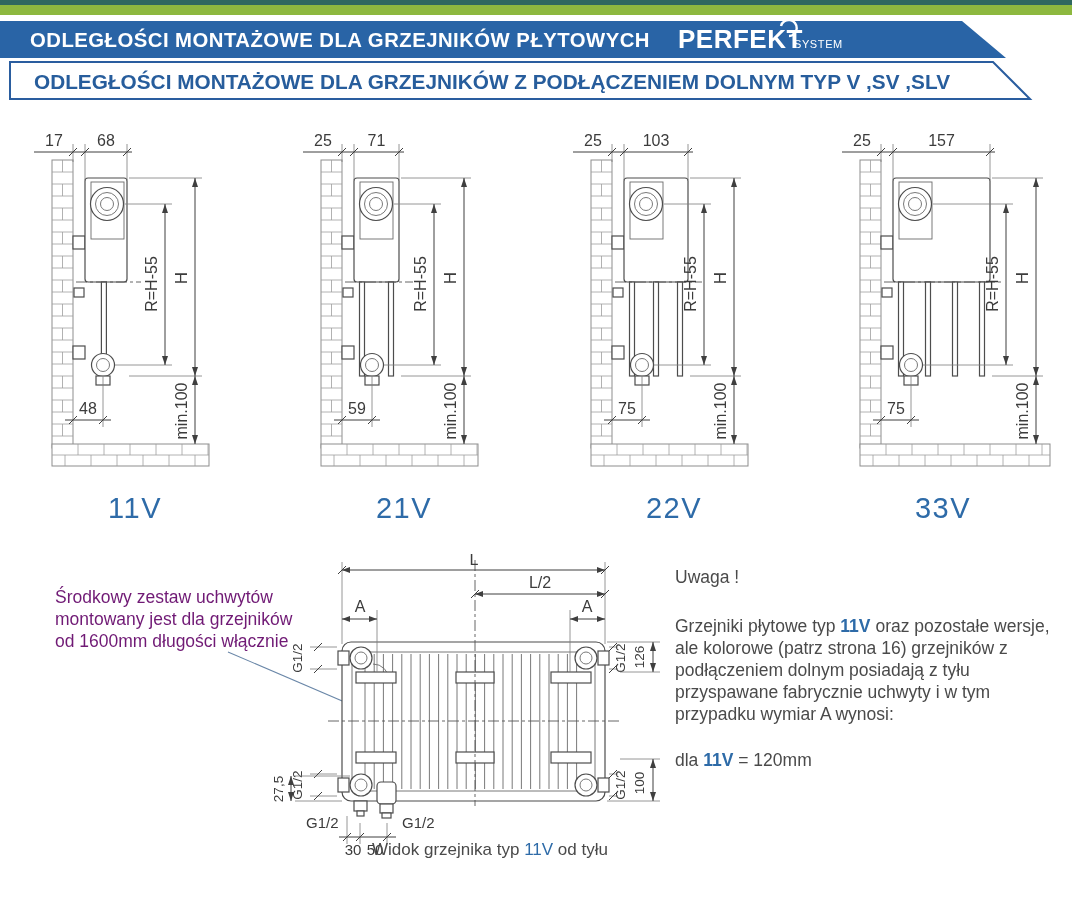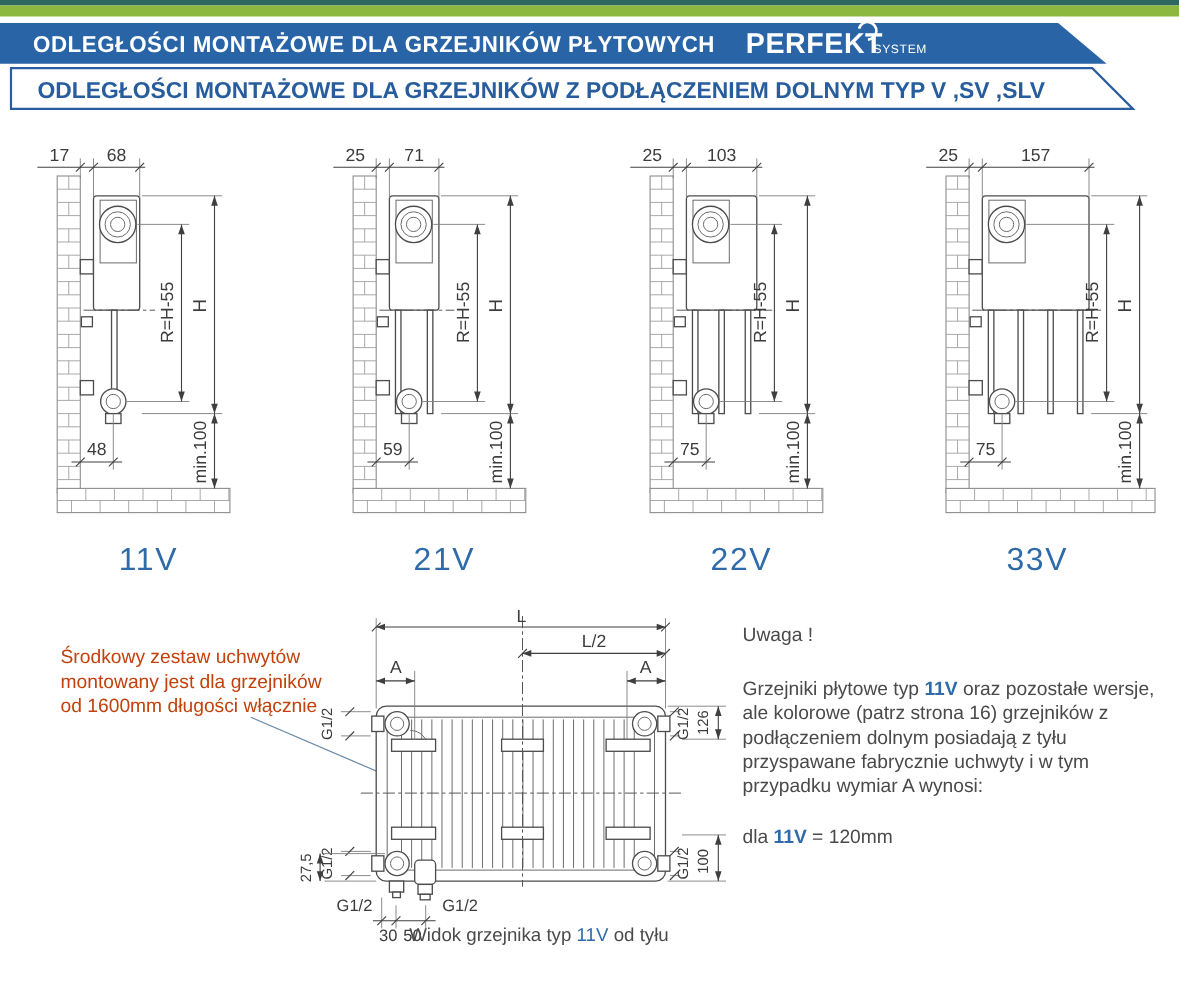--- a/index.html
+++ b/index.html
@@ -31,21 +31,21 @@
   .small{font-size:13.5px}
   .mid{font-size:15px}
   .typetext{fill:#2e6ba8;font-size:29px;letter-spacing:1.5px;font-family:"Liberation Sans",sans-serif}
   .leader{stroke:#6a87a8;stroke-width:1.1}
   .capt{fill:#4a4a4a;font-size:17px}
   .capt .hl-t{fill:#2e6ba8}
   
   .bottom-section{position:relative;height:344px;margin-top:26px}
   .rear-svg{position:absolute;left:0;top:0}
   .note-left{position:absolute;left:55px;top:32px;width:250px;font-size:17.5px;
-    line-height:22px;color:#c2410c;white-space:pre-line}
+    line-height:22px;color:#701a75;white-space:pre-line}
   .note-right{position:absolute;left:675px;top:12px;width:397px;font-size:17.5px;
     line-height:22px;color:#4a4a4a}
   .uwaga-heading{margin-bottom:27px}
   .uwaga-p{margin-bottom:6px}
   .uwaga-line{margin-top:24px}
   .hl{color:#2e6ba8;font-weight:bold}
 </style>
 </head>
 <body>
 

